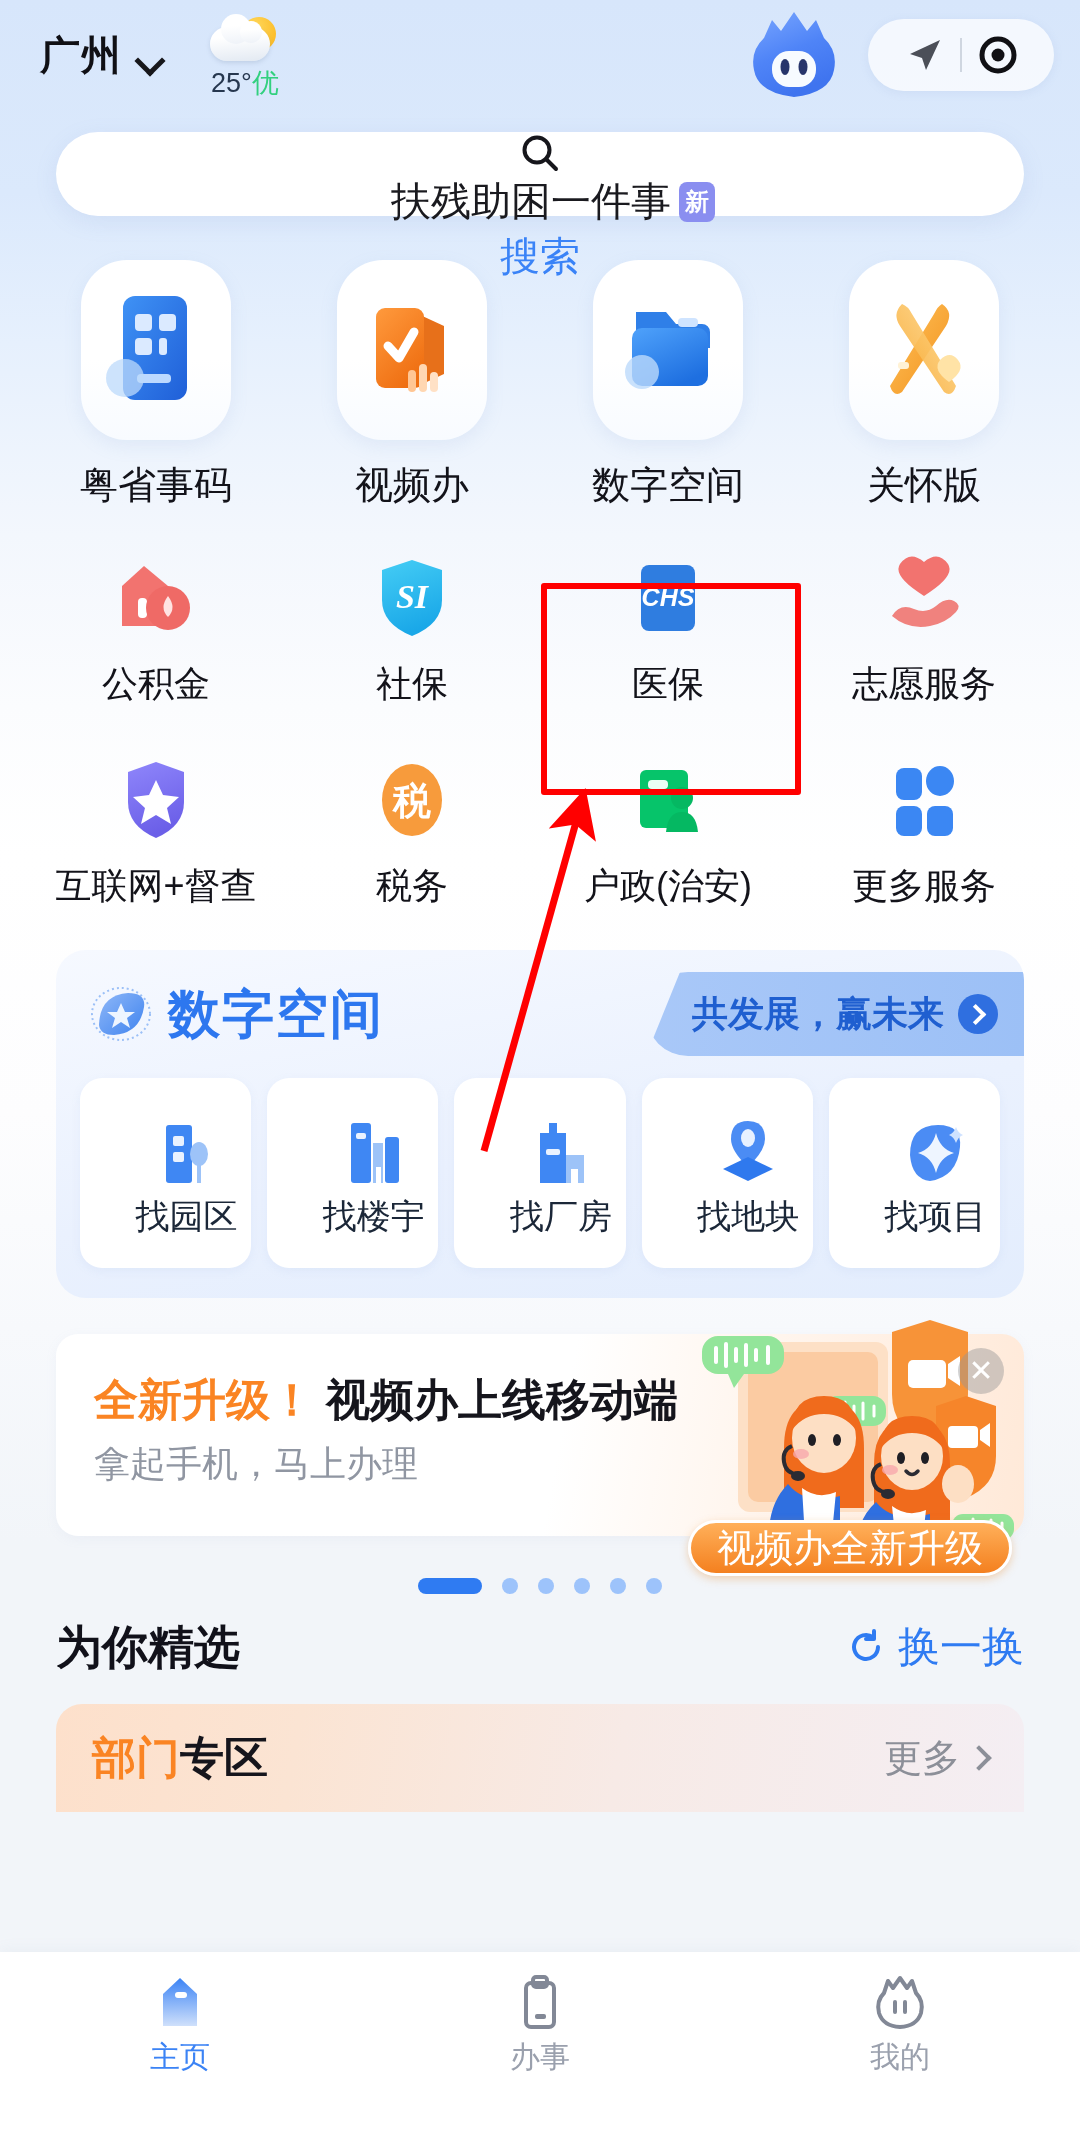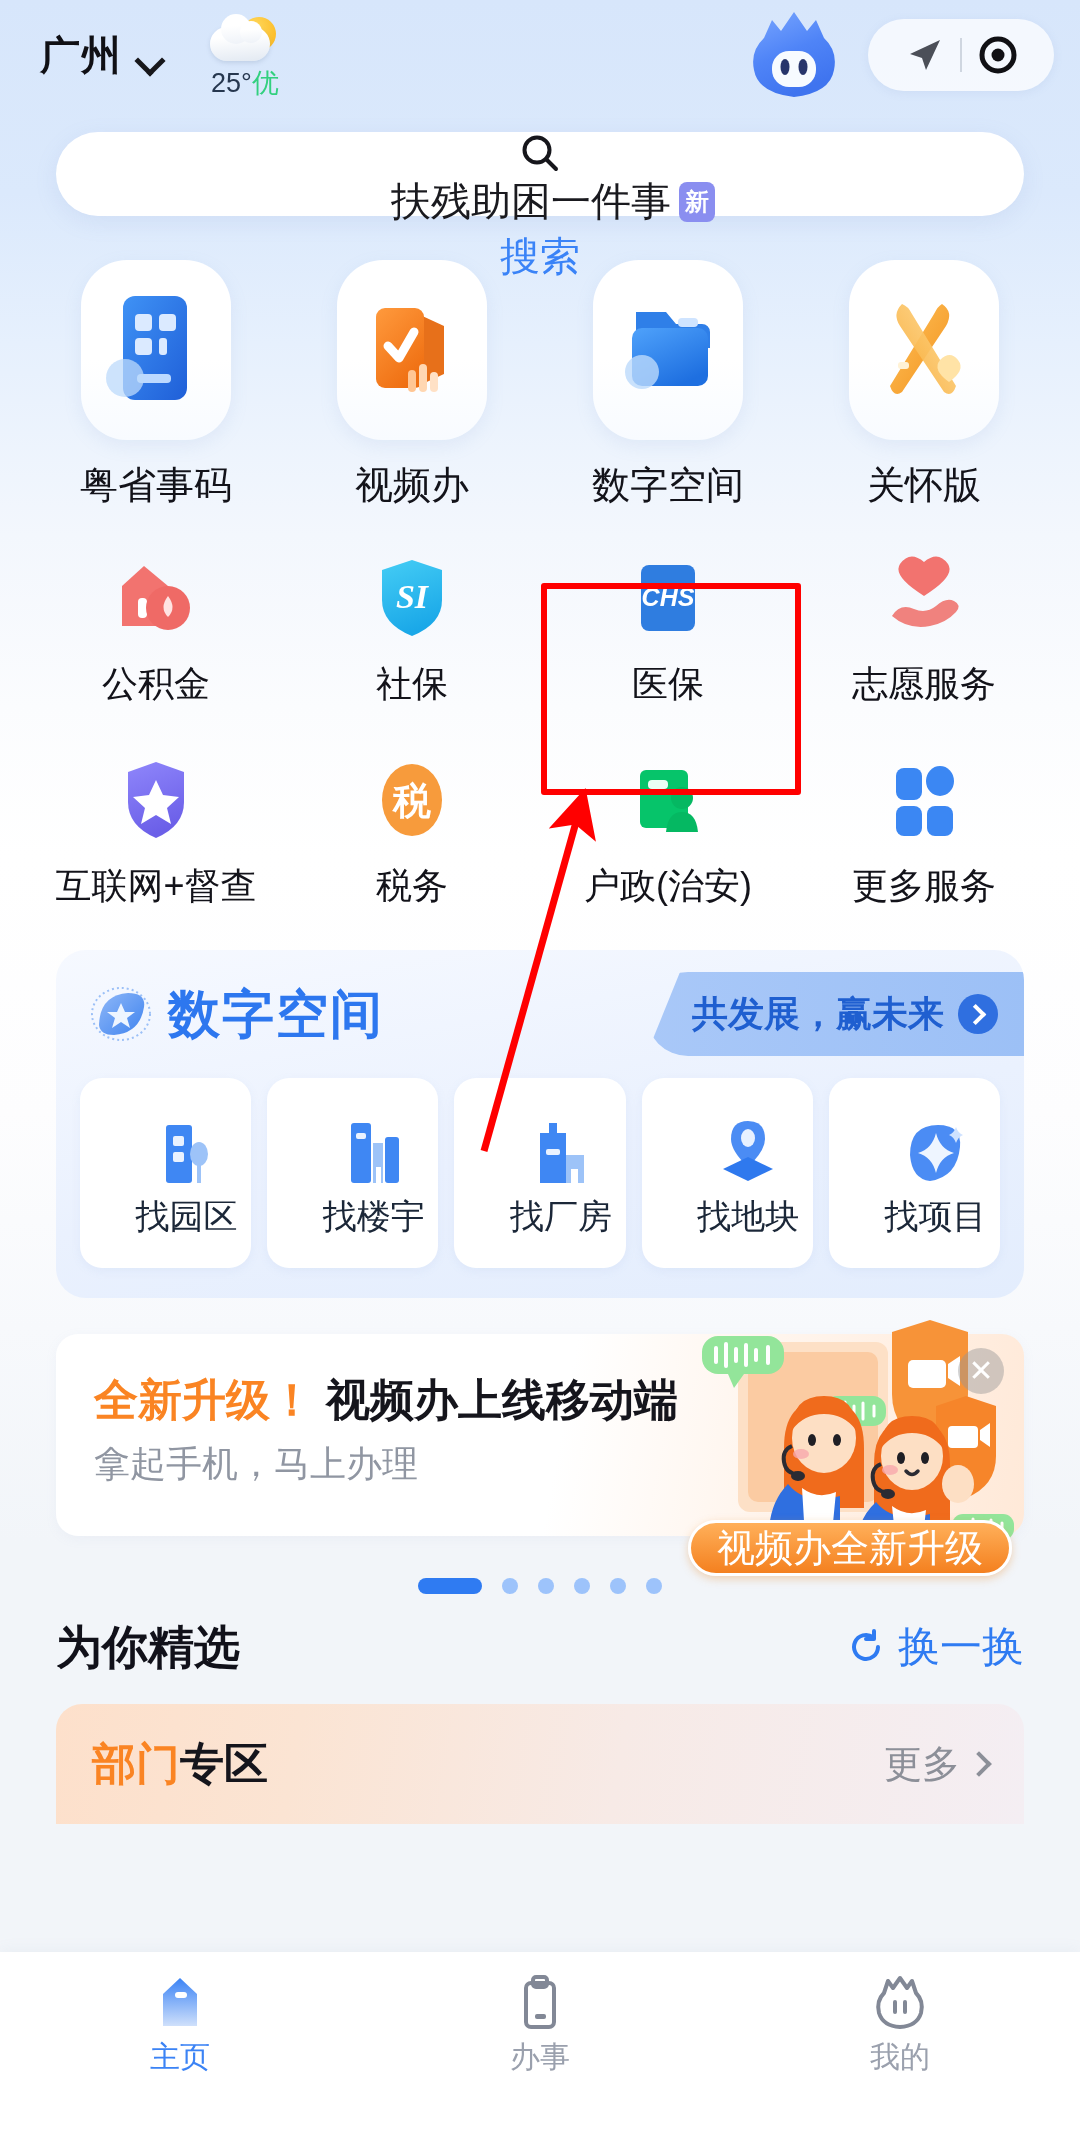--- a/index.html
+++ b/index.html
@@ -257,21 +257,21 @@
     display: flex; align-items: center;
     padding: 0 56px; margin-top: 28px;
   }
   .fy-title { font-size: 46px; font-weight: 700; color: #11111a; line-height: 1; }
   .fy-spacer { flex: 1; }
   .fy-refresh { display: flex; align-items: center; gap: 12px; }
   .fy-refresh-txt { font-size: 42px; color: #2f7bf2; line-height: 1; }
 
   
   .dept {
-    margin: 34px 56px 0 56px; height: 120px;
+    margin: 34px 56px 0 56px; height: 108px;
     border-radius: 26px 26px 0 0;
     background: linear-gradient(100deg, #fde0cb 0%, #fbe4d3 25%, #f7eae6 58%, #f4eef3 100%);
     display: flex; align-items: center; padding: 0 36px;
     position: relative;
   }
   .dept-title { font-size: 44px; font-weight: 700; line-height: 1; }
   .dept-o { color: #fa8423; }
   .dept-k { color: #15151c; }
   .dept-spacer { flex: 1; }
   .dept-more { font-size: 38px; color: #8c8f98; display: flex; align-items: center; gap: 10px; }

